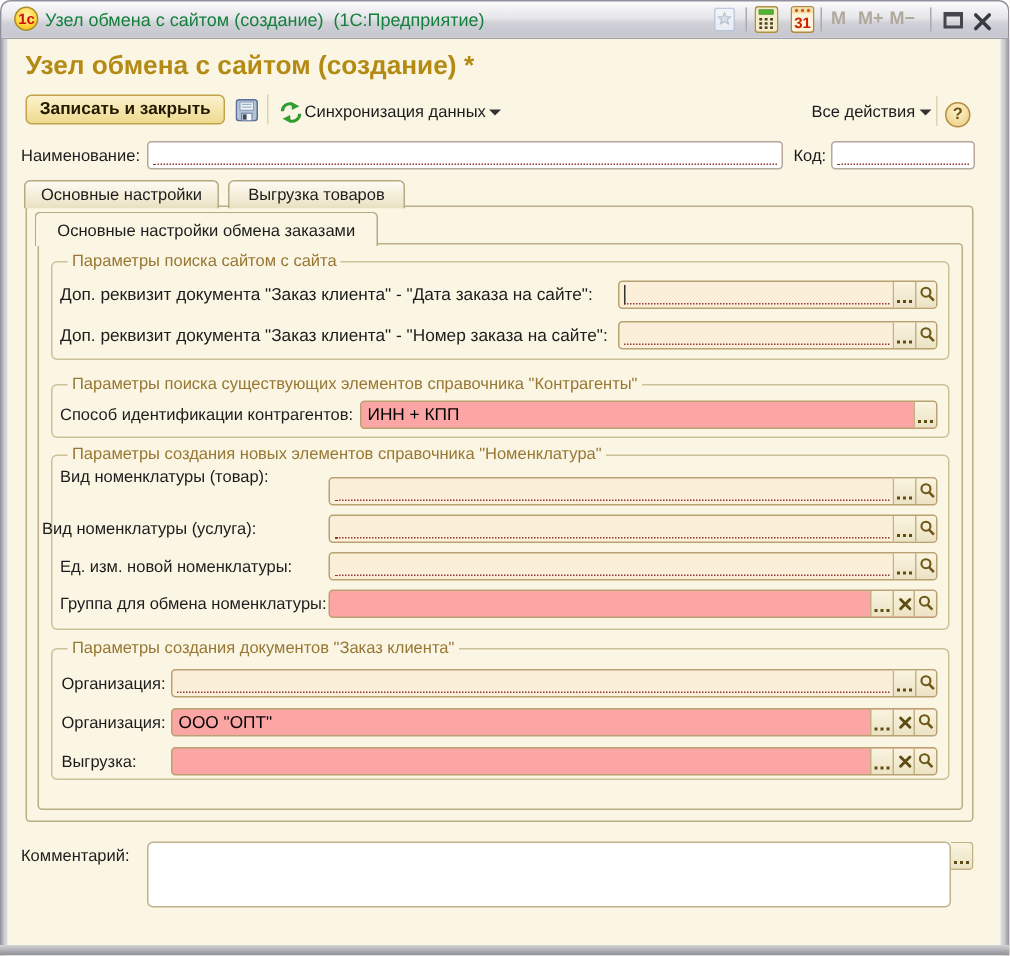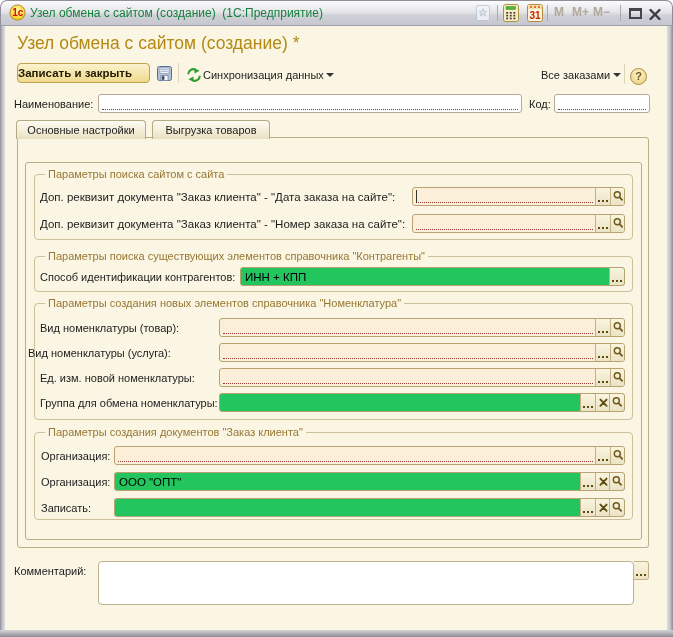--- a/index.html
+++ b/index.html
@@ -15,21 +15,21 @@
 #bbot{left:0;top:630px;width:673px;height:7px;background:linear-gradient(180deg,#d5d5d8,#a8a8ae 60%,#8e8e96)}
 #content{left:5px;top:26px;width:662px;height:604px;background:#fbf6e4}
 
 .lbl{position:absolute;font-size:11px;line-height:13px;color:#1c1c1c;white-space:nowrap}
 .lbl2{position:absolute;font-size:11.5px;line-height:13px;color:#1c1c1c;white-space:nowrap}
 .glabel{position:absolute;font-size:11px;line-height:13px;color:#977733;background:#fbf6e4;padding:0 3px;white-space:nowrap}
 
 .grp{position:absolute;left:34px;width:597px;border:1px solid #ccc098;border-radius:4px}
 
 .fld{position:absolute;height:17px;border:1px solid #b9a271;border-radius:3px;background:#fcefda}
-.fld.white{background:#22c55e}
+.fld.white{background:#fca5a5}
 .pln{position:absolute;height:17px;border:1px solid #b3a89b;border-radius:3px;background:#fff}
 .rd{position:absolute;height:0;bottom:2px;border-bottom:1.5px dotted #943832}
 .btns{position:absolute;right:0;top:0;bottom:0;background:linear-gradient(180deg,#faf4e0,#ece3c5);
  border-left:1px solid #c3b283;border-radius:0 2px 2px 0;display:flex}
 .seg{position:relative;flex:1}
 .seg+.seg{border-left:1px solid #c3b283}
 .d3{position:absolute;bottom:3px;left:50%;margin-left:-5px;width:2px;height:2px;background:#5f4c13;
  box-shadow:4px 0 #5f4c13,8px 0 #5f4c13}
 .mag{position:absolute;left:1px;top:2px}
 .val{position:absolute;left:4px;top:2px;font-size:11.5px;line-height:14px;color:#000;white-space:nowrap}
@@ -92,61 +92,62 @@
  <div class="tsep" style="left:547px"></div>
  <div class="lbl" style="left:554px;top:6px;color:#b0a89a;font-weight:bold;font-size:12px">М</div>
  <div class="lbl" style="left:572px;top:6px;color:#b0a89a;font-weight:bold;font-size:12px">М+</div>
  <div class="lbl" style="left:593px;top:6px;color:#b0a89a;font-weight:bold;font-size:12px">М−</div>
  <div class="tsep" style="left:620px"></div>
  <div class="abs" style="left:629px;top:8px;width:9px;height:6px;border:2px solid #45454d;border-top-width:3px"></div>
  <svg class="abs" style="left:648px;top:7px" width="14" height="14">
   <path d="M2.5 3 L11.5 12 M11.5 3 L2.5 12" stroke="#3a3a42" stroke-width="2.4" stroke-linecap="round"></path>
  </svg>
 
- <div class="abs" style="left:17px;top:33px;font-size:17.5px;font-weight:normal;color:#b38a14;white-space:nowrap">Узел обмена с сайтом (создание) *</div>
+ <div class="abs" style="left:17px;top:33px;font-size:17.5px;font-weight:bold;color:#b38a14;white-space:nowrap">Узел обмена с сайтом (создание) *</div>
 
  <div class="abs" style="left:17px;top:63px;width:131px;height:18px;border:1px solid #c2a24b;border-radius:4px;
-  background:linear-gradient(180deg,#fbf2ce,#f5e5aa 55%,#eed98f);text-align:left;font-size:11.5px;font-weight:bold;line-height:18px;color:#221a00">Записать и закрыть</div>
+  background:linear-gradient(180deg,#fbf2ce,#f5e5aa 55%,#eed98f);text-align:center;font-size:11.5px;font-weight:bold;line-height:18px;color:#221a00">Записать и закрыть</div>
  <svg class="abs" style="left:157px;top:66px" width="15" height="15">
   <rect x="0.5" y="0.5" width="14" height="14" rx="2" fill="#b4c2d8" stroke="#5a6f96"></rect>
   <rect x="3" y="2" width="9" height="5.5" fill="#eef3f8" stroke="#8a9ab4" stroke-width="0.7"></rect>
   <line x1="4.2" y1="3.6" x2="10.8" y2="3.6" stroke="#9fb0c6" stroke-width="0.9"></line>
   <line x1="4.2" y1="5.4" x2="10.8" y2="5.4" stroke="#9fb0c6" stroke-width="0.9"></line>
   <rect x="4" y="9.5" width="7" height="5" fill="#f6f8fa" stroke="#6a7da0" stroke-width="0.7"></rect>
   <rect x="4.8" y="10.2" width="2.6" height="3.6" fill="#3c4a66"></rect>
  </svg>
  <div class="abs" style="left:178px;top:63px;width:1px;height:20px;background:#ddd4b5"></div>
  <svg class="abs" style="left:187px;top:68px" width="14" height="14" viewBox="0 0 14 14">
   <path d="M1.2 6.2 A5 5 0 0 1 8.2 1.6" fill="none" stroke="#2f9e2f" stroke-width="2.1"></path>
   <polygon points="7.2,0 12.6,2.8 7.6,5.4" fill="#2f9e2f"></polygon>
   <path d="M12.8 7.8 A5 5 0 0 1 5.8 12.4" fill="none" stroke="#2f9e2f" stroke-width="2.1"></path>
   <polygon points="6.8,14 1.4,11.2 6.4,8.6" fill="#2f9e2f"></polygon>
  </svg>
  <div class="lbl" style="left:203px;top:69px">Синхронизация данных</div>
  <div class="abs" style="left:326px;top:73px;width:0;height:0;border:4px solid transparent;border-top:4px solid #333;border-bottom:none"></div>
- <div class="lbl" style="left:541px;top:69px">Все заказами</div>
+ <div class="lbl" style="left:541px;top:69px">Все действия</div>
  <div class="abs" style="left:613px;top:73px;width:0;height:0;border:4px solid transparent;border-top:4px solid #333;border-bottom:none"></div>
  <div class="abs" style="left:624px;top:64px;width:1px;height:20px;background:#ddd4b5"></div>
  <div class="abs" style="left:630px;top:68px;width:15px;height:15px;border:1px solid #b28c3c;border-radius:50%;
   background:radial-gradient(circle at 50% 35%,#fdf3d0,#ecca7c);text-align:center;font-size:11px;font-weight:bold;line-height:15px;color:#6f5513">?</div>
 
  <div class="lbl" style="left:14px;top:98px">Наименование:</div>
  <div class="pln" style="left:98px;top:94px;width:422px">
       <div class="rd" style="left:3px;right:3px"></div>
     </div>
  <div class="lbl" style="left:529px;top:98px">Код:</div>
  <div class="pln" style="left:554px;top:94px;width:94px">
       <div class="rd" style="left:3px;right:3px"></div>
     </div>
 
  <div class="panel" style="left:17px;top:137px;width:630px;height:409px"></div>
  <div class="tab" style="left:152px;top:120px;width:116px">Выгрузка товаров</div>
  <div class="tab" style="left:16px;top:120px;width:128px">Основные настройки</div>
 
  <div class="panel" style="left:25px;top:162px;width:615px;height:376px;z-index:2"></div>
+ <div class="tabact" style="left:23px;top:141px;width:227px;height:22px;line-height:25px;z-index:4">Основные настройки обмена заказами</div>
 
  <div style="position:absolute;z-index:5;left:0;top:0">
 
  <div class="grp" style="top:174px;height:64px"></div>
  <div class="glabel" style="left:45px;top:168px">Параметры поиска сайтом с сайта</div>
  <div class="lbl2" style="left:40px;top:191px">Доп. реквизит документа "Заказ клиента" - "Дата заказа на сайте":</div>
  <div class="fld" style="left:412px;top:187px;width:211px">
    <div class="rd" style="left:3px;right:31px"></div>
    <div class="abs" style="left:3px;top:2px;width:1px;height:13px;background:#333"></div>
    <div class="btns" style="width:28px">
@@ -184,21 +185,21 @@
    <div class="val">ИНН + КПП</div>
    <div class="btns" style="width:14px">
           <div class="seg">
             <div class="d3"></div>
           </div>
         </div>
  </div>
 
  <div class="grp" style="top:303px;height:115px"></div>
  <div class="glabel" style="left:45px;top:297px">Параметры создания новых элементов справочника "Номенклатура"</div>
- <div class="lbl" style="left:40px;top:322px">Вид номенклатуры (товар):</div>
+ <div class="lbl" style="left:40px;top:312px">Вид номенклатуры (товар):</div>
  <div class="fld" style="left:219px;top:318px;width:404px">
    <div class="rd" style="left:3px;right:31px"></div>
    <div class="btns" style="width:28px">
           <div class="seg">
             <div class="d3"></div>
           </div>
           <div class="seg">
             <svg class="mag" width="13" height="13">
               <circle cx="5.3" cy="4.8" r="3" fill="none" stroke="#6e5717" stroke-width="1.4"></circle>
               <line x1="7.5" y1="7.2" x2="10.6" y2="10.4" stroke="#6e5717" stroke-width="1.7"></line>
@@ -286,21 +287,21 @@
             </svg>
           </div>
           <div class="seg">
             <svg class="mag" width="13" height="13">
               <circle cx="5.3" cy="4.8" r="3" fill="none" stroke="#6e5717" stroke-width="1.4"></circle>
               <line x1="7.5" y1="7.2" x2="10.6" y2="10.4" stroke="#6e5717" stroke-width="1.7"></line>
             </svg>
           </div>
         </div>
  </div>
- <div class="lbl" style="left:41px;top:502px">Записать:</div>
+ <div class="lbl" style="left:41px;top:502px">Выгрузка:</div>
  <div class="fld white" style="left:114px;top:498px;width:509px">
    <div class="btns" style="width:43px">
           <div class="seg">
             <div class="d3"></div>
           </div>
           <div class="seg">
             <svg style="position:absolute;left:1px;top:2px" width="13" height="13">
               <path d="M3.4 3.6 L9.6 9.8 M9.6 3.6 L3.4 9.8" stroke="#5f4c13" stroke-width="1.9" stroke-linecap="round"></path>
             </svg>
           </div>

